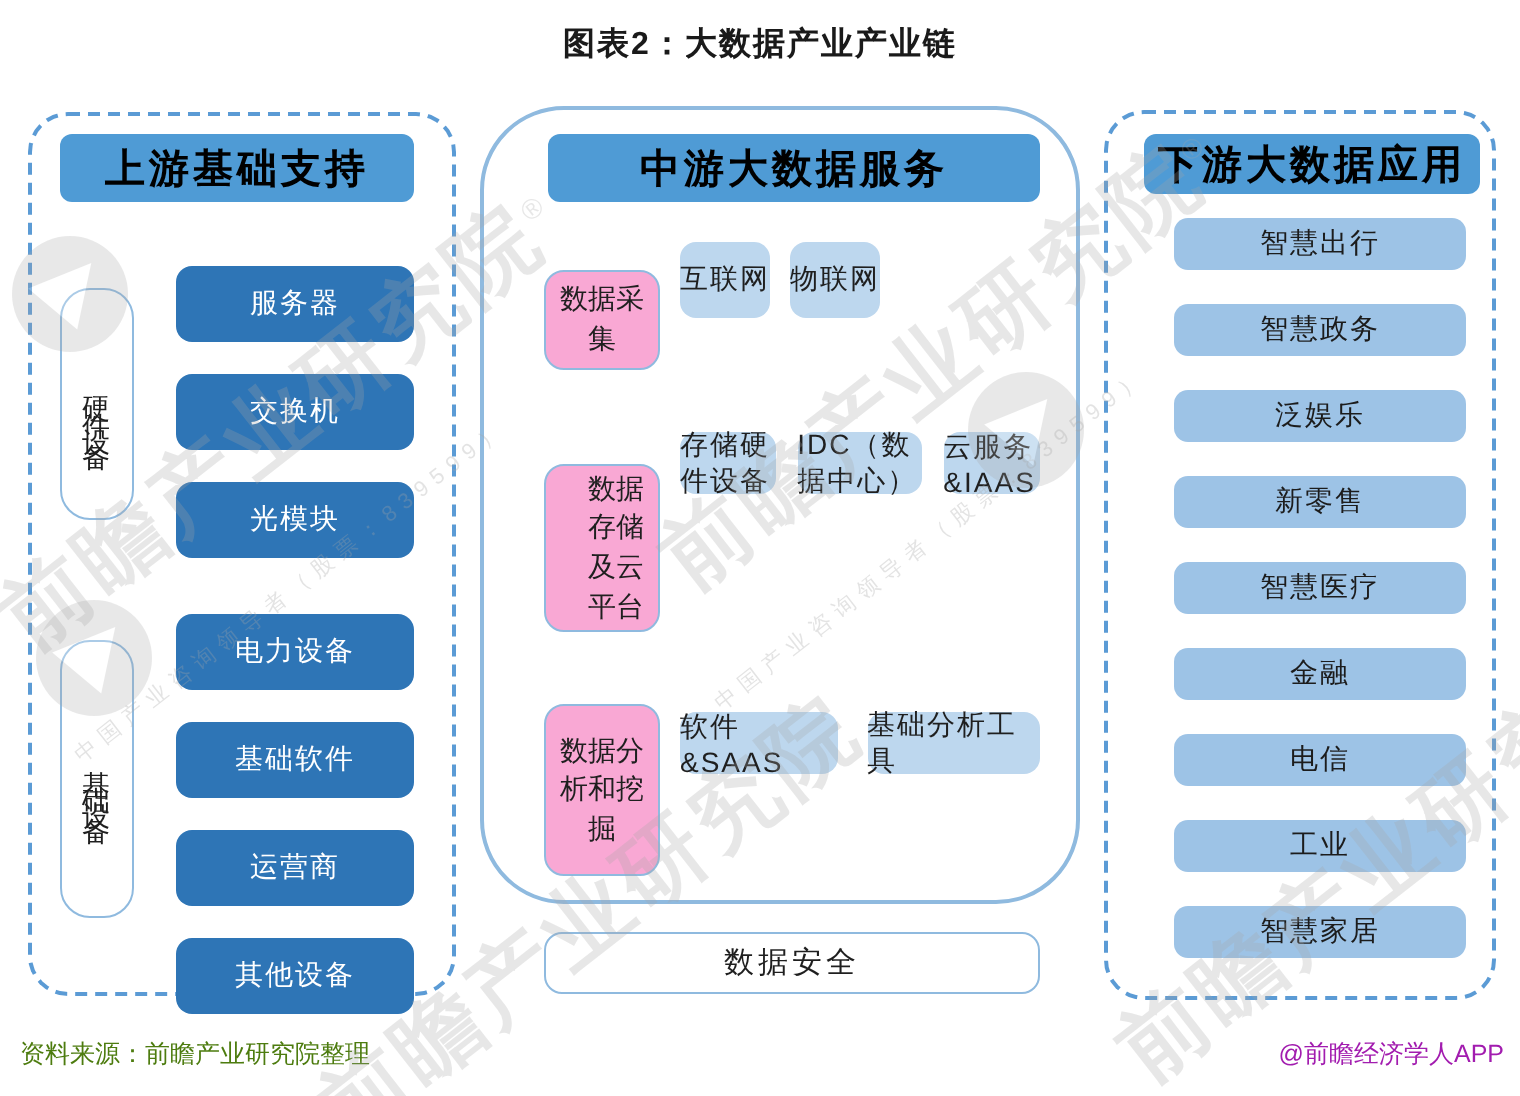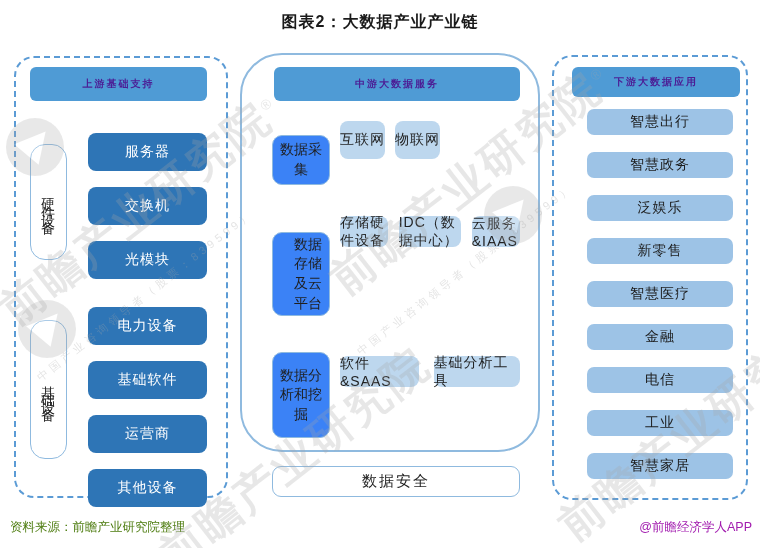--- a/index.html
+++ b/index.html
@@ -22,21 +22,21 @@
   
   .container{position:absolute;box-sizing:border-box;}
   .c-left{left:14px;top:56px;width:214px;height:442px;
           border:2px dashed var(--dashed-border-blue);border-radius:20px;}
   .c-mid{left:240px;top:53px;width:300px;height:399px;
          border:2px solid var(--border-blue);border-radius:42px;}
   .c-right{left:552px;top:55px;width:196px;height:445px;
            border:2px dashed var(--dashed-border-blue);border-radius:20px;}
 
   .hdr{position:absolute;display:flex;align-items:center;justify-content:center;
-       background:var(--header-blue);color:#4c1d95;font-size:10px;font-weight:bold;
+       background:var(--header-blue);color:#000000;font-size:20px;font-weight:bold;
        border-radius:6px;letter-spacing:2px;text-align:center;}
   .hdr-left{left:14px;top:9px;width:177px;height:34px;}
   .hdr-mid{left:32px;top:12px;width:246px;height:34px;}
   .hdr-right{left:18px;top:10px;width:168px;height:30px;}
 
   
   .vlabel{position:absolute;box-sizing:border-box;background:#fff;
           border:1.5px solid var(--border-blue);border-radius:15px;
           display:flex;align-items:center;justify-content:center;
           writing-mode:vertical-rl;text-orientation:upright;
@@ -46,21 +46,21 @@
 
   .up-items{position:absolute;left:72px;top:63px;width:119px;
             display:flex;flex-direction:column;}
   .up-item{height:38px;margin-top:16px;display:flex;align-items:center;justify-content:center;
            background:var(--dark-item-blue);color:#fff;font-size:14px;
            border-radius:8px;letter-spacing:1px;}
   .up-item:first-child{margin-top:12px;}
   .up-item.group-start{margin-top:28px;}
 
   
-  .glabel{position:absolute;box-sizing:border-box;background:#3b82f6;
+  .glabel{position:absolute;box-sizing:border-box;background:#f9a8d4;
           border:1.5px solid var(--border-blue);border-radius:10px;
           display:flex;align-items:center;justify-content:center;text-align:center;
           font-size:14px;line-height:1.4;color:#1f1f1f;
           word-break:break-all;padding:2px 7px;}
   .gl-collect{left:30px;top:80px;width:58px;height:50px;}
   .gl-storage{left:30px;top:177px;width:58px;height:84px;padding-left:21px;}
   .gl-analysis{left:30px;top:297px;width:58px;height:86px;}
 
   .mid-items{position:absolute;left:98px;width:180px;
              display:flex;flex-direction:row;}

